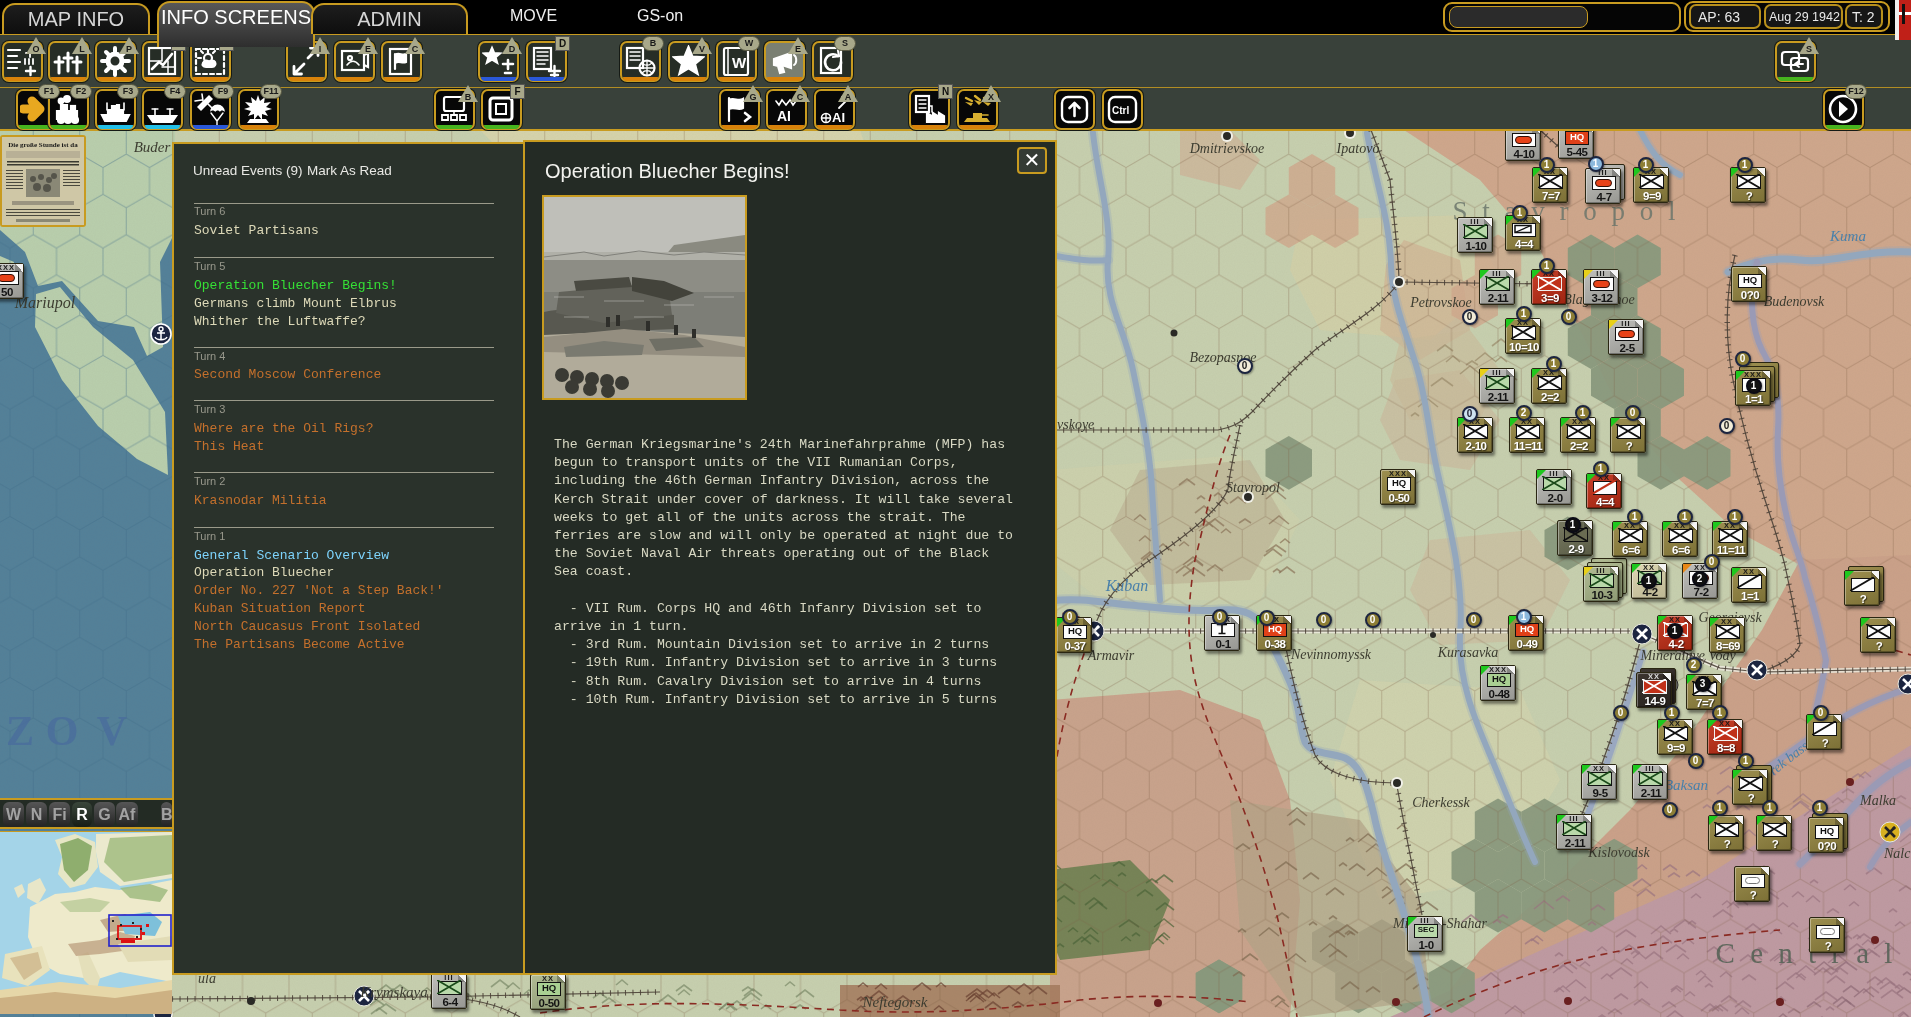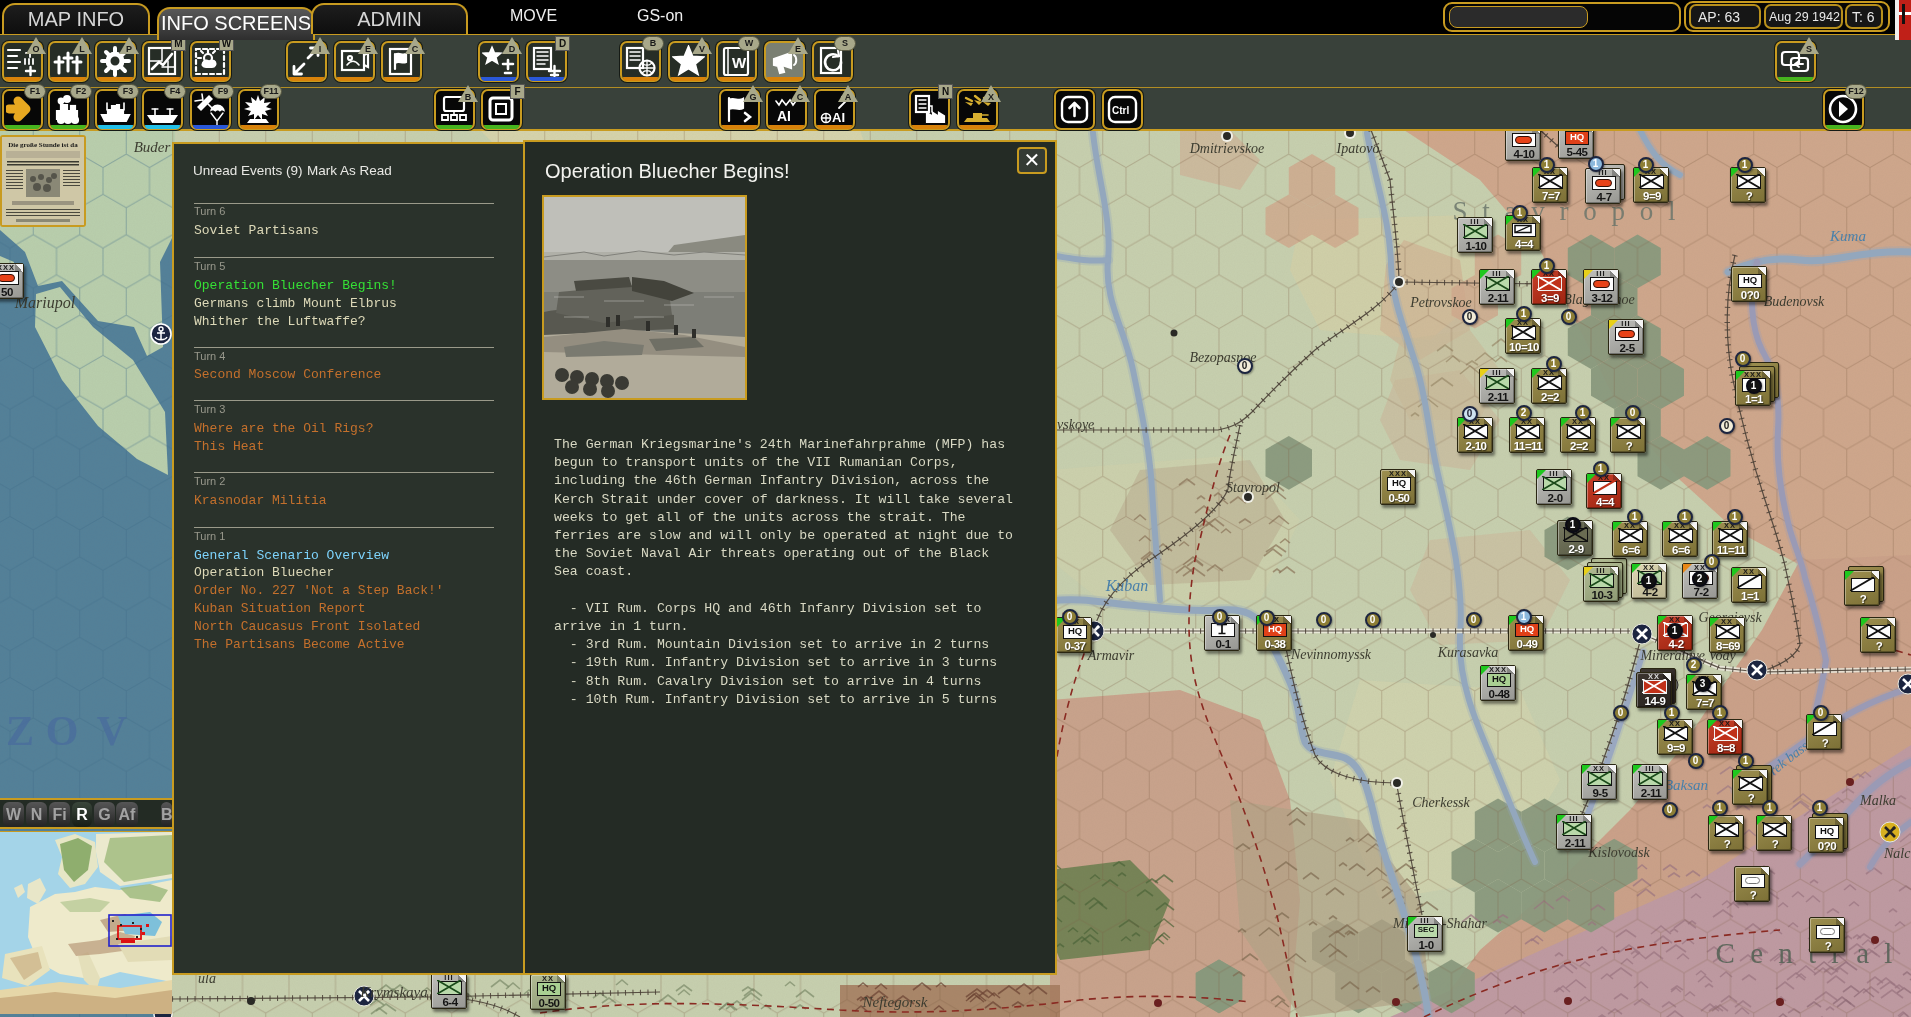--- a/index.html
+++ b/index.html
@@ -1,20 +1,20 @@
 <!DOCTYPE html>
 <html><head><meta charset="utf-8"><style>
 *{margin:0;padding:0;box-sizing:border-box}
 html,body{width:1911px;height:1017px;overflow:hidden;background:#000;font-family:"Liberation Sans",sans-serif}
 .ab{position:absolute}
 #mapw{position:absolute;left:0;top:0;width:1911px;height:1017px}
 
 #tabs{position:absolute;left:0;top:0;width:1911px;height:34px;background:#000;z-index:40}
 .tab{position:absolute;top:3px;height:31px;border:2px solid #c89b20;border-bottom:none;border-radius:13px 13px 0 0;background:linear-gradient(#1d1d1d,#0e0e0e);color:#d6d6d6;font-size:20px;text-align:center;line-height:29px}
-.tab.sel{background:linear-gradient(#585858,#2e2e2e);color:#fff;top:7px;height:33px}
+.tab.sel{background:linear-gradient(#585858,#2e2e2e);color:#fff;top:1px;height:46px}
 .tlbl{position:absolute;top:7px;color:#f0f0f0;font-size:16px}
 
 #tb{position:absolute;left:0;top:34px;width:1911px;height:97px;background:#39413a;border-top:1px solid #c89b20;border-bottom:2px solid #c89b20;z-index:39}
 #tbdiv{position:absolute;left:0;top:52px;width:1911px;height:1px;background:#c89b20;opacity:.85}
 .ic{position:absolute;width:41px;height:41px;border:2px solid #c89b20;border-radius:7px;background:#262d26;box-shadow:0 0 0 1px #151a15}
 .ic.r2{background:#070707}
 .ic.lit{background:#7a7f72}
 .ub{position:absolute;left:1px;right:1px;bottom:-1px;height:4px;border-radius:0 0 4px 4px}
 .bt{position:absolute;right:-5px;top:-6px;width:0;height:0;border-left:10px solid transparent;border-right:10px solid transparent;border-bottom:17px solid #a8a88a;z-index:3}
 .btl{position:absolute;right:-3px;top:1px;z-index:4;color:#1a1a1a;font-size:9px;font-weight:700;width:16px;text-align:center}
@@ -1456,21 +1456,21 @@
     <div class="tab" style="left:2px;width:148px">MAP INFO</div>
     <div class="tab sel" style="left:157px;width:158px">INFO SCREENS</div>
     <div class="tab" style="left:311px;width:157px">ADMIN</div>
     <div class="tlbl" style="left:510px">MOVE</div>
     <div class="tlbl" style="left:637px">GS-on</div>
     <div class="goldbox" style="left:1443px;top:2px;width:238px;height:30px"></div>
     <div class="goldbox" style="left:1449px;top:6px;width:139px;height:22px;background:#2b2b2b;border-width:1.5px;border-radius:8px"></div>
     <div class="goldbox" style="left:1684px;top:1px;width:206px;height:31px"></div>
     <div class="infobox" style="left:1689px;top:4px;width:72px;height:25px">AP: 63</div>
     <div class="infobox" style="left:1764px;top:4px;width:79px;height:25px;font-size:12.5px;padding-left:3px;white-space:nowrap">Aug 29 1942</div>
-    <div class="infobox" style="left:1845px;top:4px;width:38px;height:25px;padding-left:5px">T: 6</div>
+    <div class="infobox" style="left:1845px;top:4px;width:38px;height:25px;padding-left:5px">T: 2</div>
     <div class="ab" style="left:1895px;top:0;width:16px;height:40px;background:linear-gradient(90deg,#f0f0f0 0 4px,#c02018 4px);z-index:41">
       <div class="ab" style="left:4px;top:12px;width:12px;height:3px;background:#fff"></div>
       <div class="ab" style="left:7px;top:4px;width:3px;height:20px;background:#111"></div>
     </div>
   </div>
 <div id="tb">
     <div id="tbdiv"></div>
     <div class="ic" style="left:2px;top:6px">
       <svg style="position:absolute;left:2px;top:2px" width="33" height="33" viewBox="0 0 33 33" fill="none" stroke="#fff" stroke-width="2.2" stroke-linecap="round">
         <path d="M2 5h12M2 11h9M2 17h12M2 23h9"></path>
@@ -1611,21 +1611,21 @@
     <div class="ic" style="left:1775px;top:6px">
       <svg style="position:absolute;left:2px;top:2px" width="33" height="33" viewBox="0 0 33 33" fill="none" stroke="#fff" stroke-width="2.2" stroke-linecap="round">
         <rect x="3" y="7" width="17" height="13" rx="3"></rect>
         <rect x="12" y="13" width="17" height="13" rx="3"></rect>
         <path d="M24 19h-8M16 19l4-3M16 19l4 3" stroke-width="2"></path>
       </svg>
       <div class="ub" style="background:#46b41e"></div>
       <div class="bt"></div>
       <div class="btl">S</div>
     </div>
-    <div class="ic r2" style="left:2px;top:54px">
+    <div class="ic r2" style="left:16px;top:54px">
       <svg style="position:absolute;left:2px;top:2px" width="33" height="33" viewBox="0 0 33 33" fill="none" stroke="#fff" stroke-width="2.2" stroke-linecap="round">
         <path d="M3 16h17M20 16l-8-8M20 16l-8 8" stroke="#e8a820" stroke-width="9"></path>
       </svg>
       <div class="ub" style="background:#46b41e"></div>
       <div class="bp">F1</div>
     </div>
     <div class="ic r2" style="left:48px;top:54px">
       <svg style="position:absolute;left:2px;top:2px" width="33" height="33" viewBox="0 0 33 33" fill="none" stroke="#fff" stroke-width="2.2" stroke-linecap="round">
         <path d="M5 18h20v8H5z" fill="#fff"></path>
         <path d="M9 12h6v6H9z" fill="#fff"></path>

